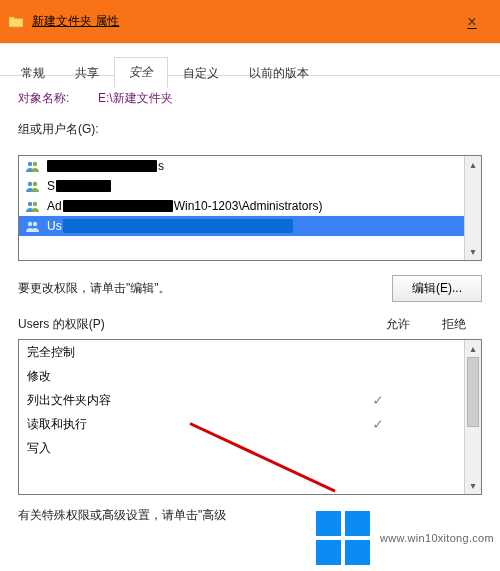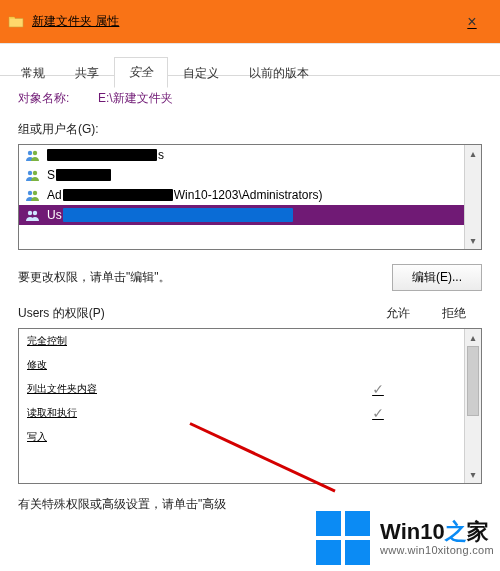--- a/index.html
+++ b/index.html
@@ -73,21 +73,21 @@
     align-items: flex-end;
     margin-bottom: 14px;
     font-size: 12px;
     color: #701a75;
   }
   .row .label { width: 80px; }
   .row .value { flex: 1; }
   .section-label {
     font-size: 12px;
     color: #222;
-    margin-bottom: 6px;
+    margin-bottom: 17px;
   }
   
   .listbox {
     border: 1px solid #7a7a7a;
     height: 106px;
     background: #fff;
     position: relative;
   }
   .list-scroll { position: absolute; right: 0; top: 0; bottom: 0; width: 17px; background:#f0f0f0; border-left:1px solid #d0d0d0;}
   .list-scroll .arrow { height:17px; display:flex; align-items:center; justify-content:center; color:#606060; font-size:10px; background:#f0f0f0;}
@@ -96,21 +96,21 @@
   .list-scroll .arrow.down{position:absolute;bottom:0;left:0;right:0;}
   .list-inner { position:absolute; left:0; right:17px; top:0; bottom:0; overflow:hidden;}
   .list-item {
     display:flex; align-items:center;
     padding: 2px 6px;
     height: 20px;
     font-size: 12px;
     color: #000;
     white-space: nowrap;
   }
-  .list-item.selected { background:#701a75; color:#fff; }
+  .list-item.selected { background:#3b82f6; color:#fff; }
   .group-icon { width:16px; height:12px; margin-right:6px; display:inline-block; flex-shrink:0;}
   .redact { background:#000; display:inline-block; height:12px; border-radius:1px;}
   .redact-blue { background:#0a6cd6; display:inline-block; height:14px; border-radius:1px;}
   .spacer4 { height: 22px; }
 
   
   .editrow {
     display:flex; align-items:center; margin: 14px 0 14px 0;
   }
   .editrow .txt { flex:1; font-size:12px; color:#222; }
@@ -137,22 +137,21 @@
     border:1px solid #7a7a7a;
     height: 156px;
     position:relative;
     background:#fff;
   }
   .permbox .list-inner { right:17px; }
   .perm-row {
     display:flex; align-items:center;
     height:24px;
     padding: 0 8px;
-    font-size:10px;
-    text-decoration:underline;
+    font-size:12px;
   }
   .perm-row .pname { flex:1; }
   .perm-row .pcol { width:52px; text-align:center; color:#8a8a8a; font-size:14px; }
   .checkmark::before { content:"✓"; }
   .perm-scroll-thumb{ position:absolute; left:2px; right:2px; top:0; height:70px; background:#cdcdcd; border:1px solid #b5b5b5;}
   
   .redline{
     position:absolute;
     width:160px; height:3px;
     background:#d40000;
@@ -341,18 +340,15 @@
 <div class="redline"></div>
 
 <div class="watermark">
   <div class="winlogo">
     <div></div>
       <div></div>
       <div></div>
       <div></div>
   </div>
   <div class="wm-text">
-    <div class="wm-main">
-      <span>Win10</span><span class="zhi">之</span><span>家</span>
-    </div>
     <div class="wm-url">www.win10xitong.com</div>
   </div>
 </div>
 
 </body></html>

